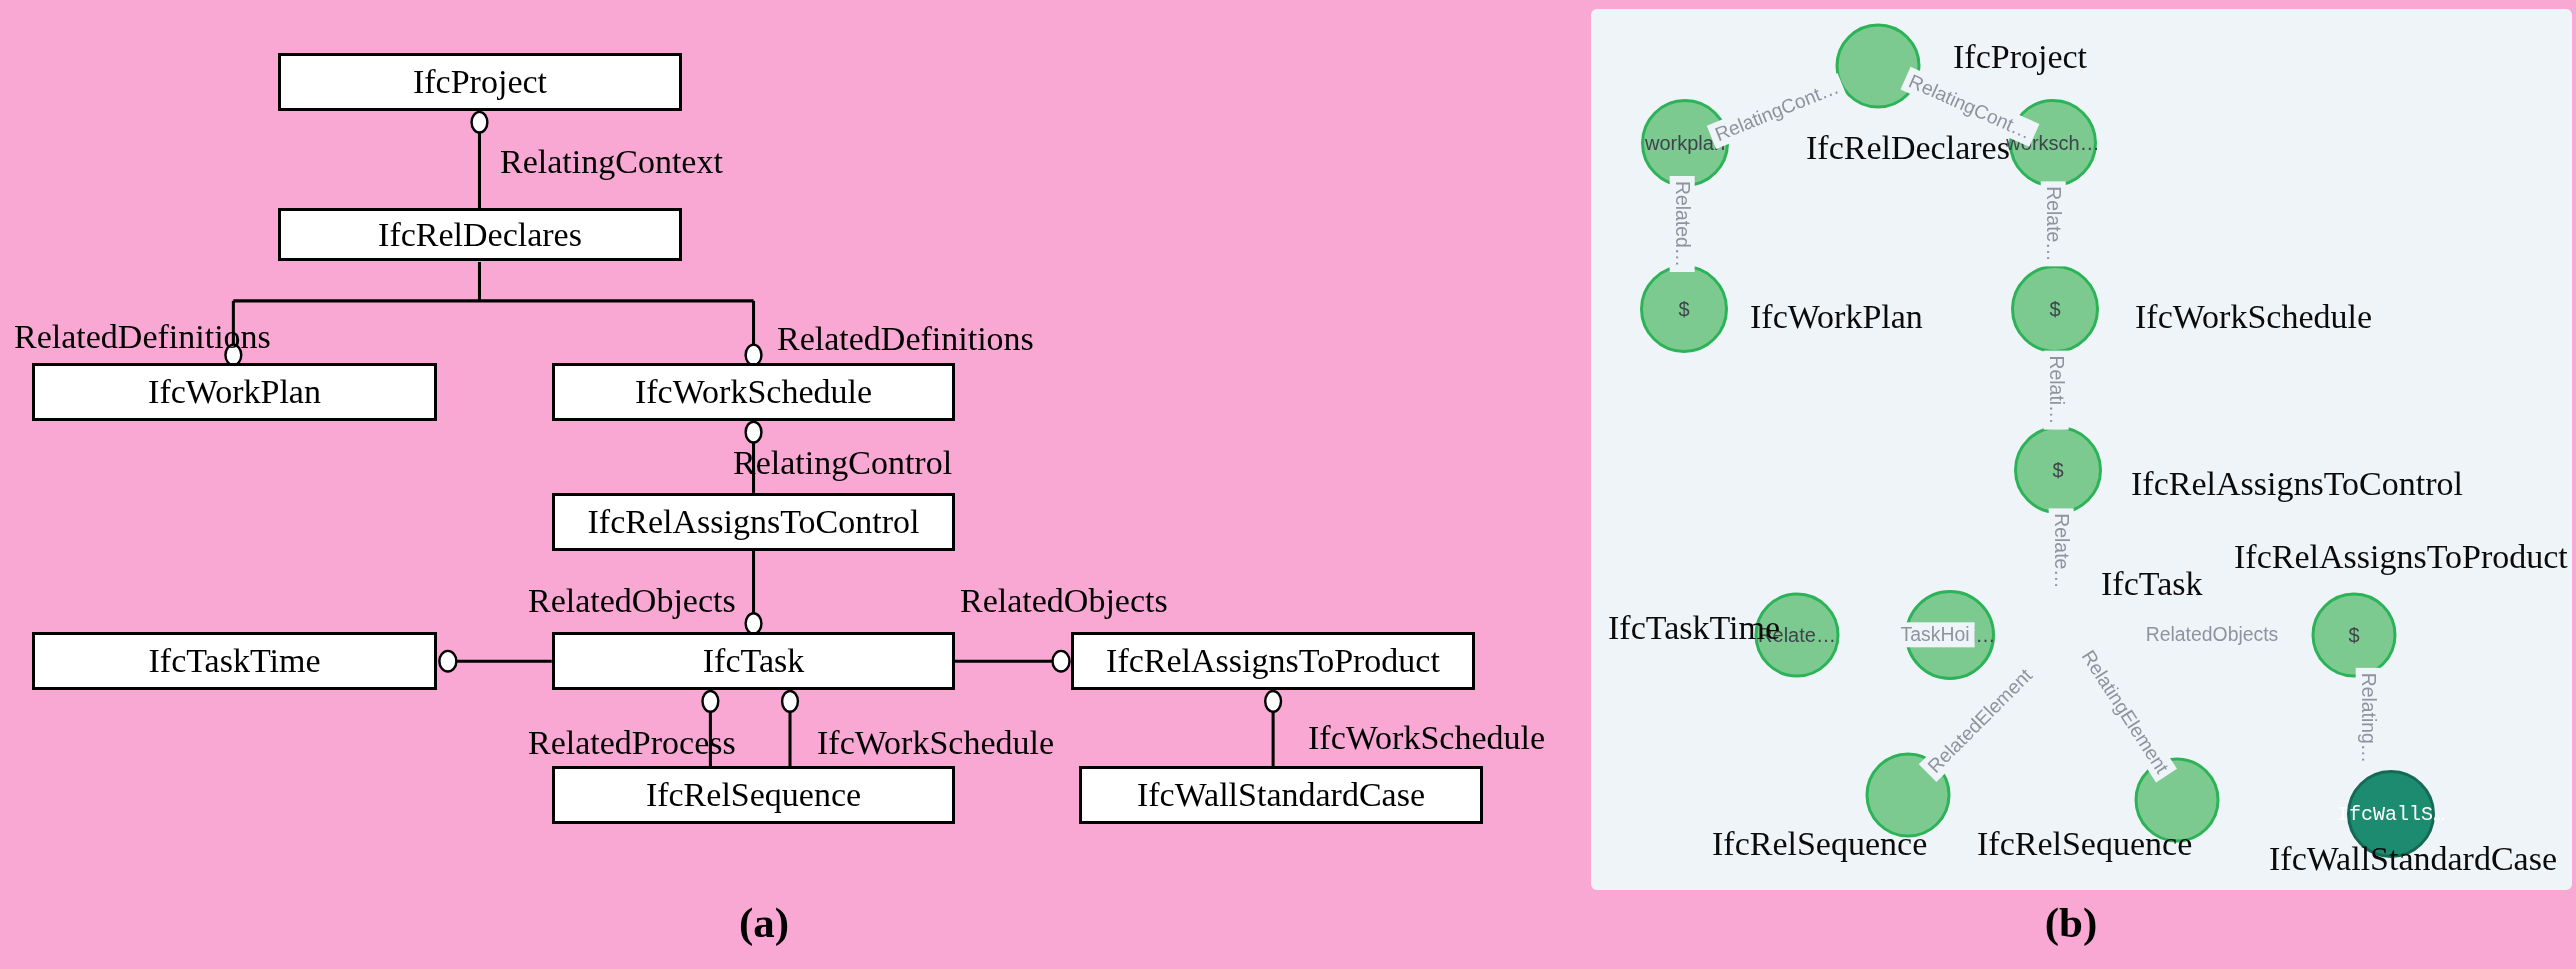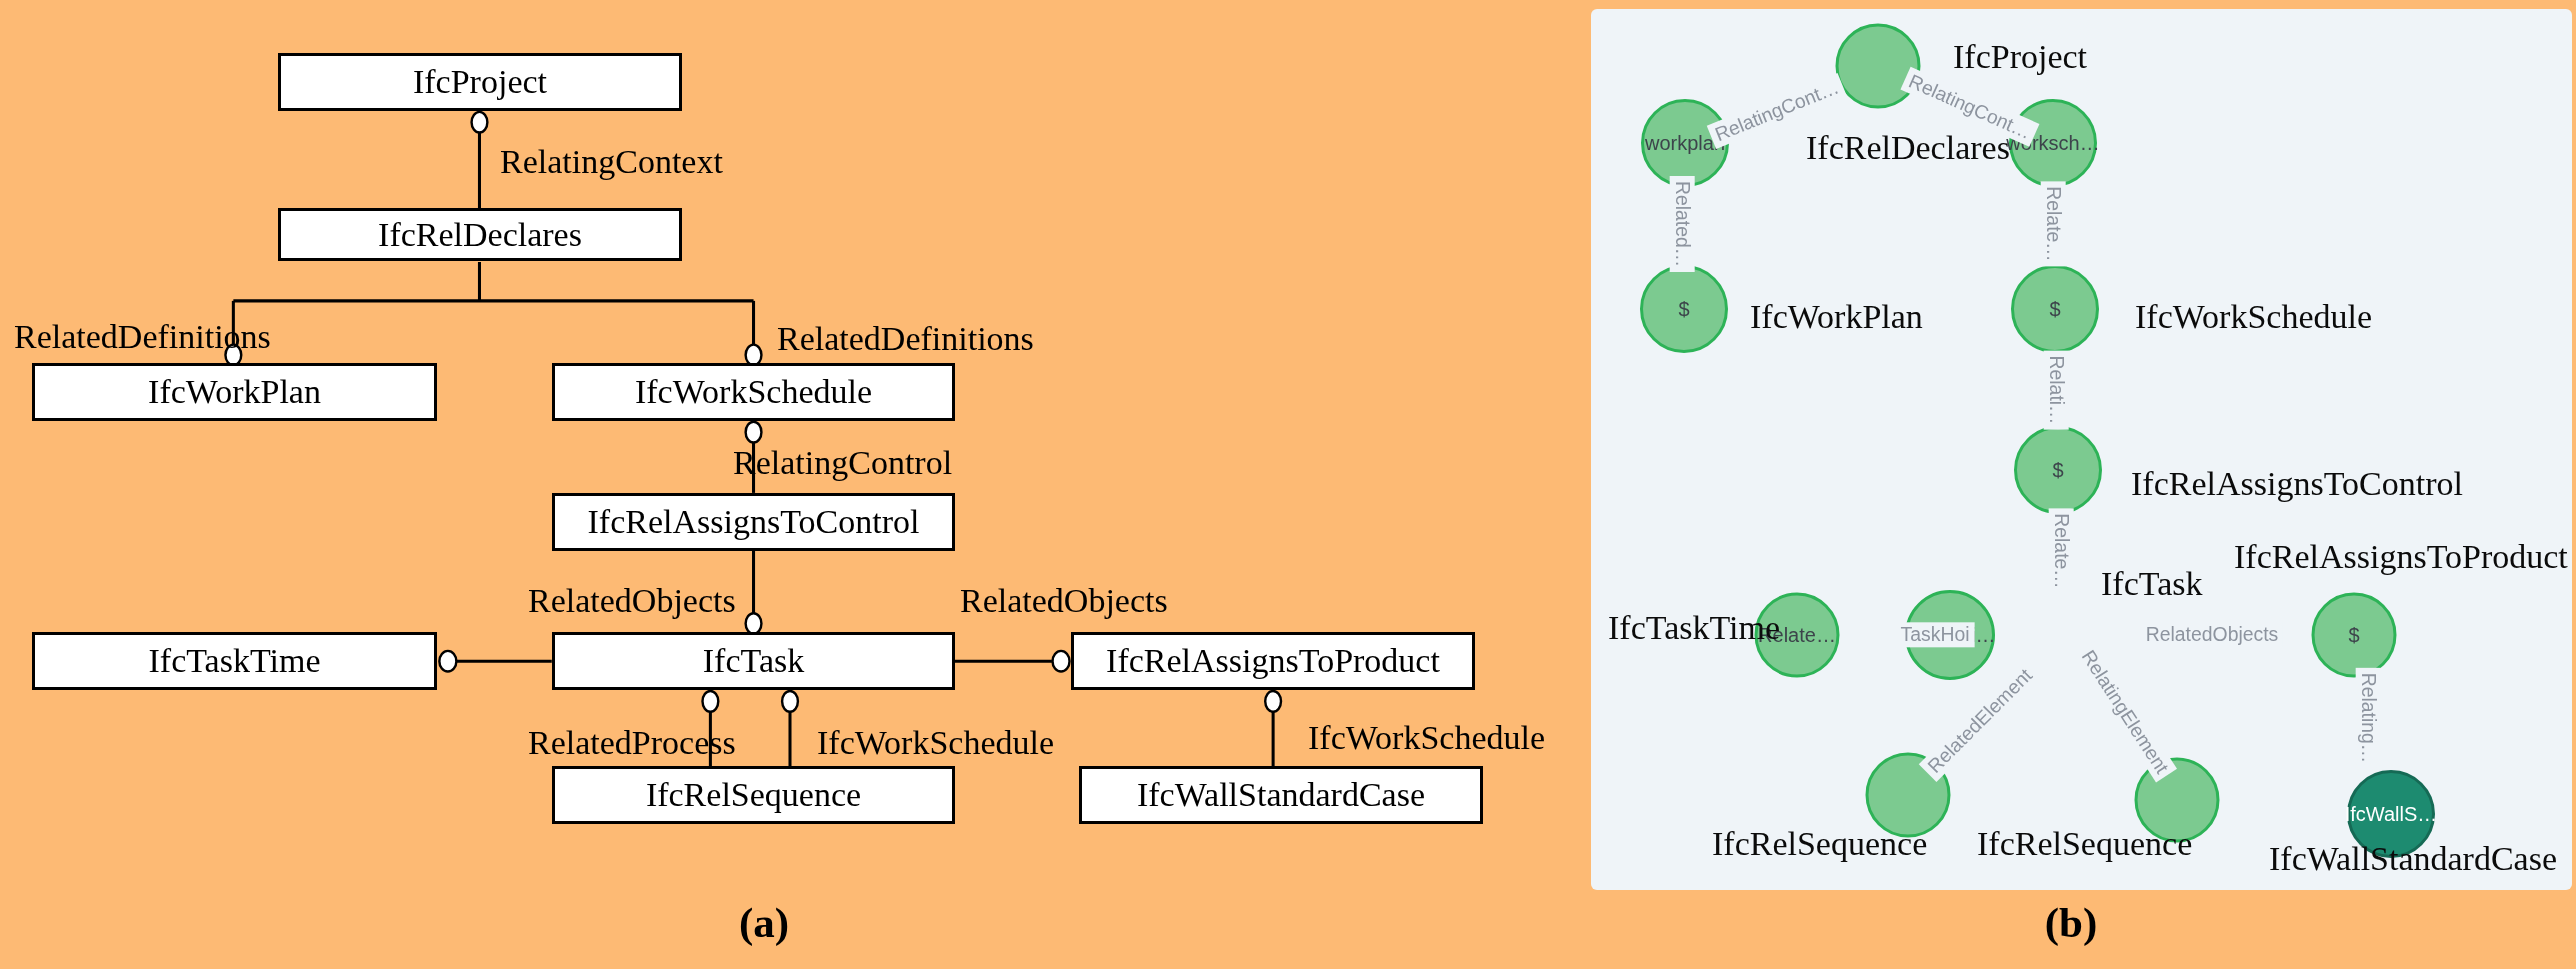--- a/index.html
+++ b/index.html
@@ -1,36 +1,36 @@
 <!DOCTYPE html>
 <html style="font-size:9.7px"><head>
 <meta charset="utf-8">
 <style>
   html,body{margin:0;padding:0;background:#ffffff;}
-  #canvas{position:relative;width:2576px;height:970px;background:#fdba74;overflow:hidden;
+  #canvas{position:relative;width:2576px;height:970px;background:#f9a8d4;overflow:hidden;
           font-family:"Liberation Serif","DejaVu Serif",serif;}
   svg.wires{position:absolute;left:0;top:0;width:2576px;height:970px;pointer-events:none;}
 
   
   .box{position:absolute;background:#ffffff;border:3px solid #000000;box-sizing:border-box;
        display:flex;align-items:center;justify-content:center;
        font-size:34px;color:#000000;white-space:nowrap;}
   .elabel{position:absolute;font-size:34px;color:#000000;white-space:nowrap;}
   .caption{position:absolute;font-size:43px;font-weight:bold;color:#000000;
            transform:translate(-50%,0);white-space:nowrap;}
 
   
   .panelb{position:absolute;left:1591px;top:8.5px;width:981px;height:881px;
           background:#eff4f8;border-radius:6px;}
   .gnode{position:absolute;border-radius:50%;box-sizing:border-box;
          display:flex;align-items:center;justify-content:center;
          background:#7cca90;border:3.6px solid #2db357;
          font-family:"Liberation Sans","DejaVu Sans",sans-serif;
          font-size:20px;color:#3d444b;white-space:nowrap;transform:translate(-50%,-50%);}
-  .gnode.dark{background:#1d8b70;border-color:#156a55;color:#ffffff;}
+  .gnode.dark{background:#1d8b70;border-color:#156a55;color:#ffffff;font-family:Liberation Mono, monospace;}
   .gcap{position:absolute;font-size:34px;color:#0b0b0b;white-space:nowrap;
         font-family:"Liberation Serif","DejaVu Serif",serif;}
   .glabel{position:absolute;font-family:"Liberation Sans","DejaVu Sans",sans-serif;
           font-size:19.4px;color:#8d949f;white-space:nowrap;background:#eff4f8;
           padding:1.2px 4.9px;transform:translate(-50%,-50%);}
   .glabel.r90{transform:translate(-50%,-50%) rotate(90deg);}
 </style>
 </head>
 <body>
 

